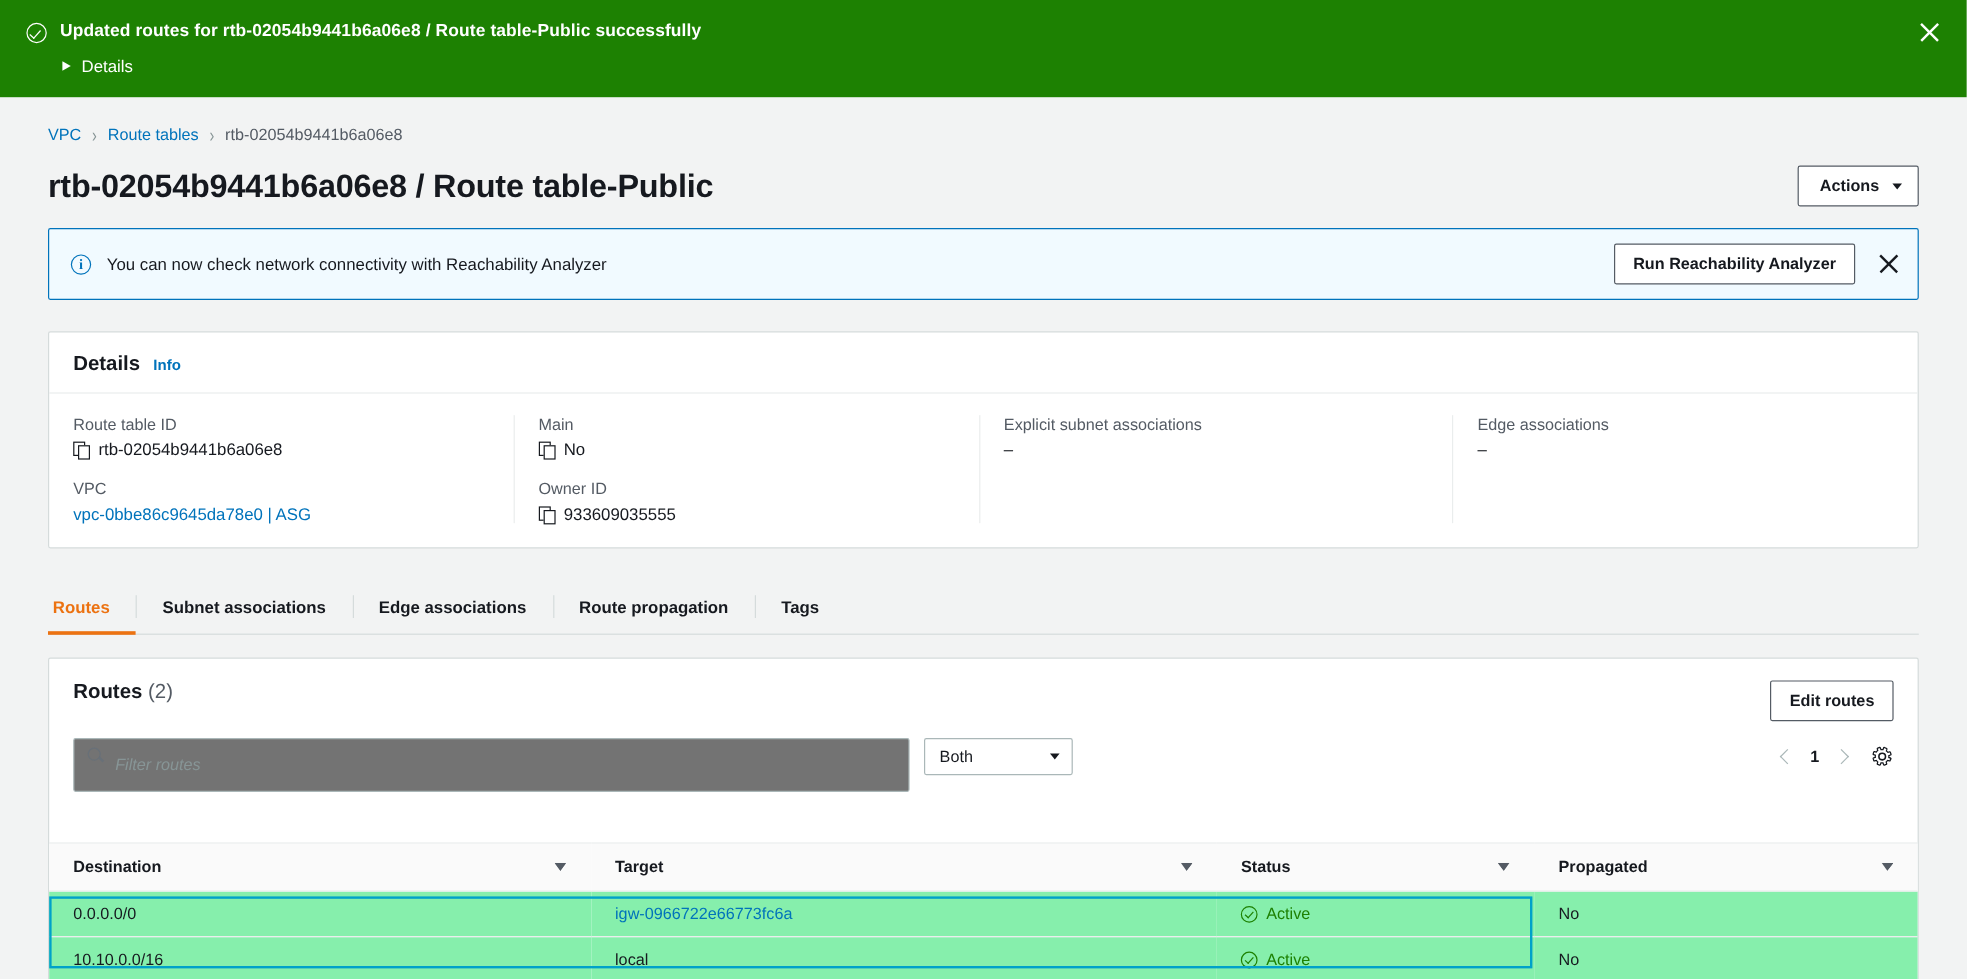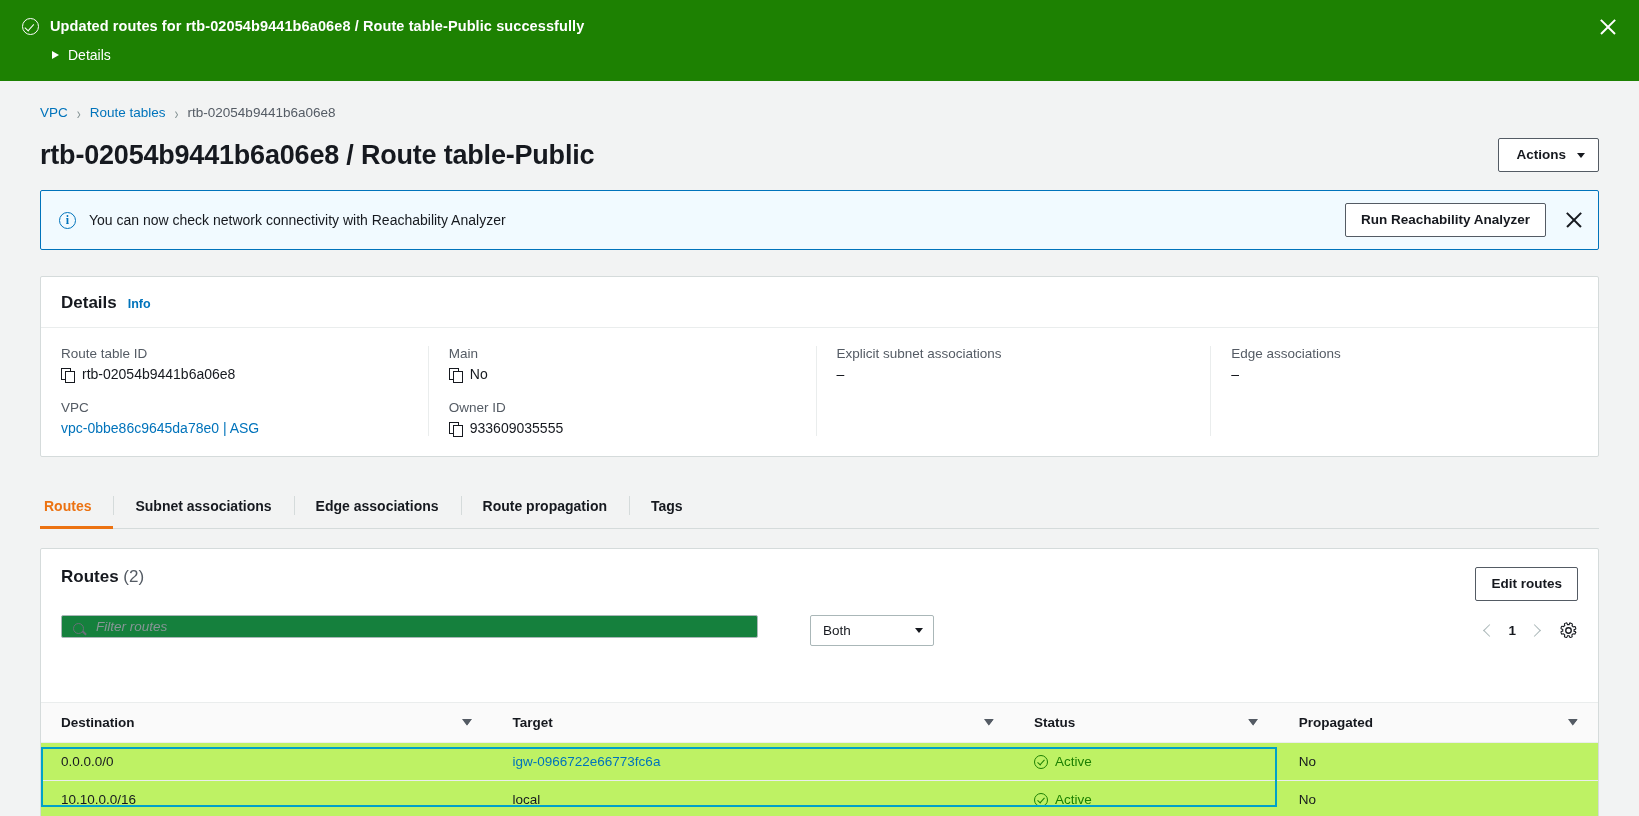--- a/index.html
+++ b/index.html
@@ -12,21 +12,21 @@
   }
 
   
   .flash {
     position: relative;
     background: #1d8102;
     color: #ffffff;
     padding: 17px 22px 16px 22px;
     min-height: 81px;
   }
-  .flash-row { display: flex; align-items: flex-start; gap: 11px; }
+  .flash-row { display: flex; align-items: flex-end; gap: 11px; }
   .flash-check {
     width: 17px; height: 17px; flex: 0 0 17px;
     border: 1.6px solid #ffffff; border-radius: 50%;
     position: relative; margin-top: 1px;
   }
   .flash-check::after {
     content: ""; position: absolute;
     left: 4px; top: 3.4px; width: 4px; height: 7.5px;
     border: solid #ffffff; border-width: 0 1.6px 1.6px 0;
     transform: rotate(42deg);
@@ -184,29 +184,29 @@
   .search-wrap .mag {
     position: absolute; left: 12px; top: 8px;
     width: 11px; height: 11px;
     border: 1.6px solid #687078; border-radius: 50%;
   }
   .search-wrap .mag::after {
     content: ""; position: absolute; left: 8px; top: 8px;
     width: 5px; height: 1.6px; background: #687078; transform: rotate(45deg);
   }
   .search-input {
-    width: 100%; height: 23px;
+    width: 100%; height: 45px;
     border: 1px solid #aab7b8; border-radius: 2px;
     padding: 0 10px 0 34px; font-size: 13.5px;
     font-family: "Liberation Sans", sans-serif; color: #16191f;
-    background: #15803d;
+    background: #737373;
   }
   .search-input::placeholder { color: #879596; font-style: italic; }
   .select-wrap {
-    position: relative; width: 124px; height: 31px; margin-left: 40px;
+    position: relative; width: 124px; height: 31px;
   }
   .select-box {
     width: 100%; height: 31px;
     border: 1px solid #aab7b8; border-radius: 2px; background: #ffffff;
     display: flex; align-items: center; justify-content: space-between;
     padding: 0 10px 0 12px; font-size: 13.5px; cursor: pointer;
   }
   .pager {
     margin-left: auto; display: flex; align-items: center; gap: 14px;
   }
@@ -242,21 +242,21 @@
     width: 0; height: 0;
     border-left: 5.5px solid transparent;
     border-right: 5.5px solid transparent;
     border-top: 7px solid #545b64;
     clip-path: polygon(0 0,100% 0,100% 14%,50% 100%,0 14%);
   }
   tbody td {
     font-size: 13.5px; padding: 11px 20px; color: #16191f;
     border-bottom: 1px solid #eaeded; background: #ffffff;
   }
-  tbody tr.selected td { background: #bef264; }
+  tbody tr.selected td { background: #86efac; }
   tbody td a { color: #0073bb; text-decoration: none; cursor: pointer; }
   .status-cell { display: flex; align-items: center; gap: 7px; color: #1d8102; }
   .status-check {
     width: 14px; height: 14px; flex: 0 0 14px;
     border: 1.5px solid #1d8102; border-radius: 50%; position: relative;
   }
   .status-check::after {
     content: ""; position: absolute; left: 3.4px; top: 2.6px;
     width: 3.2px; height: 6px;
     border: solid #1d8102; border-width: 0 1.5px 1.5px 0;

